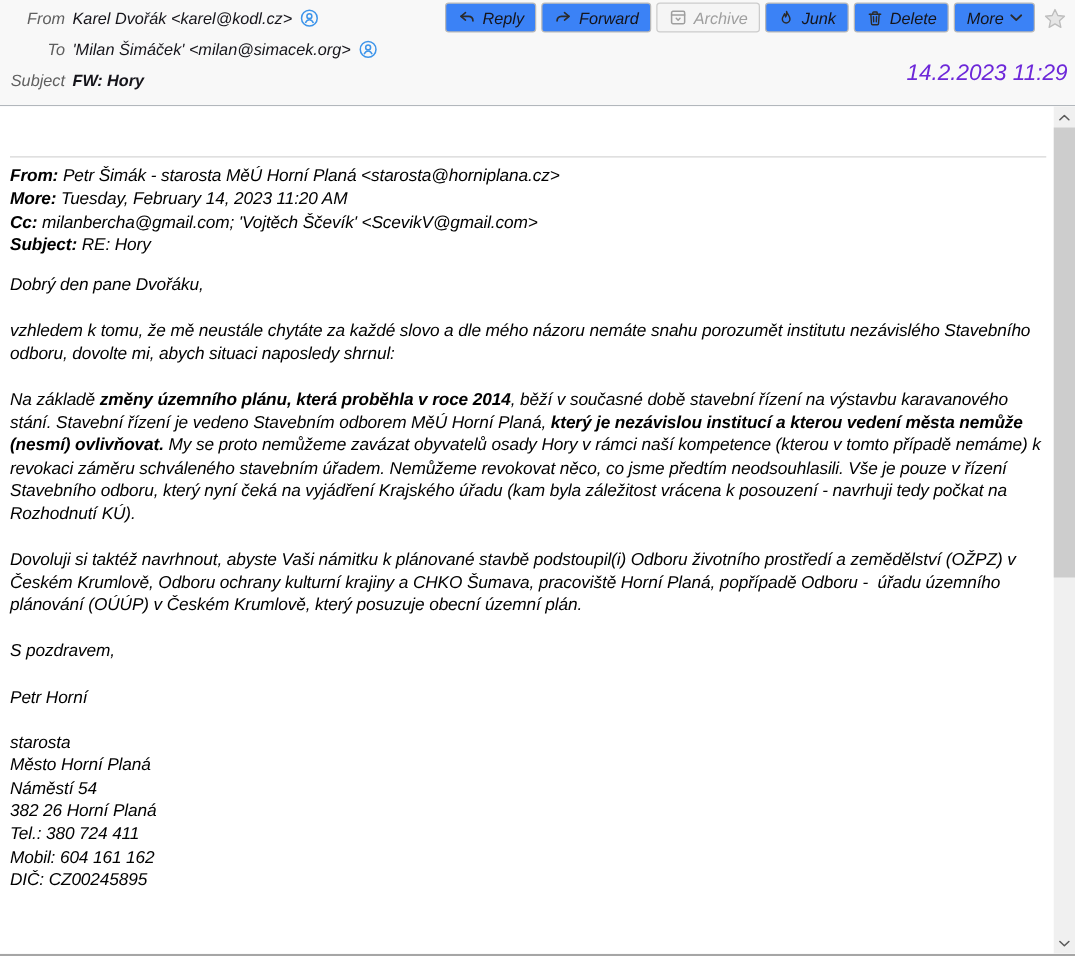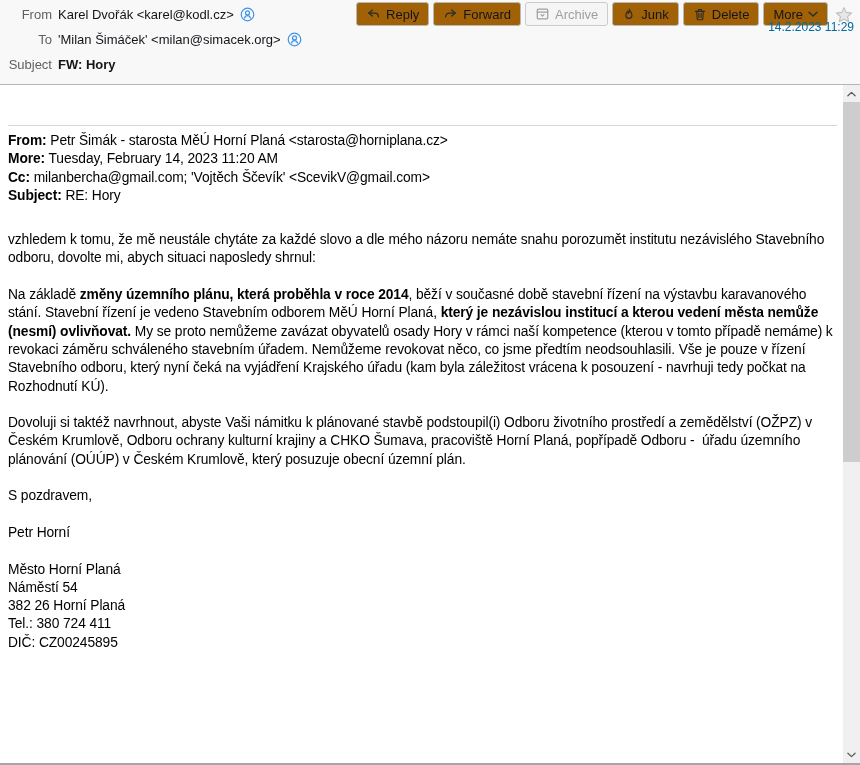--- a/index.html
+++ b/index.html
@@ -1,49 +1,49 @@
 <!DOCTYPE html>
 <html><head>
 <meta charset="utf-8">
 <style>
   html,body{margin:0;padding:0;}
   body{width:860px;height:765px;overflow:hidden;background:#fff;
        font-family:"Liberation Sans",sans-serif;-webkit-font-smoothing:antialiased;}
   .page{position:relative;width:860px;height:765px;background:#fff;
-        border-bottom:2px solid #a6a6a6;box-sizing:border-box;}
+        border-bottom:2px solid #a6a6a6;box-sizing:border-box;font-style:italic;}
 
   
   .msg-header{position:relative;height:85px;background:#f8f8f8;
               border-bottom:1px solid #b2b7bc;box-sizing:border-box;}
   .hdr-row{position:absolute;left:0;display:flex;align-items:center;}
   .hdr-row.from{top:7px;}
   .hdr-row.to{top:32px;}
   .hdr-row.subject{top:57px;}
   .hdr-label{display:inline-block;width:52px;text-align:right;color:#5f5f5f;
              font-size:13px;flex:0 0 52px;}
   .hdr-value{margin-left:6px;font-size:13px;color:#15141a;white-space:nowrap;text-align:center;}
   .hdr-value.bold{font-weight:bold;}
   .contact-ic{margin-left:6px;display:inline-flex;align-items:center;cursor:pointer;}
 
   .toolbar{position:absolute;top:2px;right:32px;display:flex;gap:4px;}
   .tb-btn{display:inline-flex;align-items:center;gap:5px;height:24px;
-          padding:0 9px;background:#a16207;border:1px solid #b8b8b8;border-radius:3px;
+          padding:0 9px;background:#3b82f6;border:1px solid #b8b8b8;border-radius:3px;
           font-size:13px;color:#15141a;cursor:pointer;box-sizing:border-box;white-space:nowrap;}
   .tb-btn.disabled{color:#9f9f9f;border-color:#cccccc;background:#f5f5f5;}
   .tb-btn svg{display:block;}
   .star-btn{position:absolute;top:6px;right:7px;cursor:pointer;line-height:0;}
-  .hdr-date{position:absolute;top:20px;right:6px;font-size:12px;color:#0369a1;}
+  .hdr-date{position:absolute;top:48px;right:6px;font-size:18px;color:#6d28d9;}
 
   
   .content{position:relative;height:678px;background:#fff;overflow:hidden;}
   .body-text{margin-right:17px;padding:0 6px 0 8px;font-size:13.8px;line-height:18.3px;
              color:#000;letter-spacing:-0.1px;}
   .spacer-top{height:40px;}
   .rule{border:none;border-top:1px solid #d6d6d6;margin:0 0 6px 0;}
-  .quote-hdr{margin-bottom:26px;}
+  .quote-hdr{margin-bottom:14px;}
   .quote-hdr div{white-space:nowrap;}
   .para{margin:0 0 18.3px 0;white-space:pre-wrap;}
   .sig div{white-space:nowrap;}
 
   
   .scrollbar{position:absolute;top:0;right:0;bottom:0;width:17px;background:#f0f0f0;}
   .scroll-arrow{position:absolute;left:0;width:17px;height:17px;display:flex;
                 align-items:center;justify-content:center;cursor:pointer;}
   .scroll-arrow.up{top:0;}
   .scroll-arrow.down{bottom:0;}
@@ -159,36 +159,39 @@
       <div class="spacer-top"></div>
       <hr class="rule">
 
       <div class="quote-hdr">
         <div><b>From:</b> <span>Petr Šimák - starosta MěÚ Horní Planá &lt;starosta@horniplana.cz&gt;</span></div>
         <div><b>More:</b> <span>Tuesday, February 14, 2023 11:20 AM</span></div>
         <div><b>Cc:</b> <span>milanbercha@gmail.com; 'Vojtěch Ščevík' &lt;ScevikV@gmail.com&gt;</span></div>
         <div><b>Subject:</b> <span>RE: Hory</span></div>
       </div>
 
+      <p class="para">Dobrý den pane Dvořáku,</p>
 
       <p class="para">vzhledem k tomu, že mě neustále chytáte za každé slovo a dle mého názoru nemáte snahu porozumět institutu nezávislého Stavebního odboru, dovolte mi, abych situaci naposledy shrnul:</p>
 
       <p class="para"><span>Na základě </span><b>změny územního plánu, která proběhla v roce 2014</b><span>, běží v současné době stavební řízení na výstavbu karavanového stání. Stavební řízení je vedeno Stavebním odborem MěÚ Horní Planá, </span><b>který je nezávislou institucí a kterou vedení města nemůže (nesmí) ovlivňovat.</b><span> My se proto nemůžeme zavázat obyvatelů osady Hory v rámci naší kompetence (kterou v tomto případě nemáme) k revokaci záměru schváleného stavebním úřadem. Nemůžeme revokovat něco, co jsme předtím neodsouhlasili. Vše je pouze v řízení Stavebního odboru, který nyní čeká na vyjádření Krajského úřadu (kam byla záležitost vrácena k posouzení - navrhuji tedy počkat na Rozhodnutí KÚ).</span></p>
 
       <p class="para">Dovoluji si taktéž navrhnout, abyste Vaši námitku k plánované stavbě podstoupil(i) Odboru životního prostředí a zemědělství (OŽPZ) v Českém Krumlově, Odboru ochrany kulturní krajiny a CHKO Šumava, pracoviště Horní Planá, popřípadě Odboru -  úřadu územního plánování (OÚÚP) v Českém Krumlově, který posuzuje obecní územní plán.</p>
 
       <p class="para">S pozdravem,</p>
 
       <p class="para">Petr Horní</p>
 
       <div class="sig">
+        <div>starosta</div>
         <div>Město Horní Planá</div>
         <div>Náměstí 54</div>
         <div>382 26 Horní Planá</div>
         <div>Tel.: 380 724 411</div>
+        <div>Mobil: 604 161 162</div>
         <div>DIČ: CZ00245895</div>
 
       </div>
     </div>
 
     <div class="scrollbar">
       <div class="scroll-arrow up">
         <svg width="9" height="6" viewBox="0 0 10 6" fill="none" stroke="#5a5a5a" stroke-width="1.4" stroke-linecap="round" stroke-linejoin="round">
           <path d="M1 5 5 1.2 9 5"></path>
         </svg>

